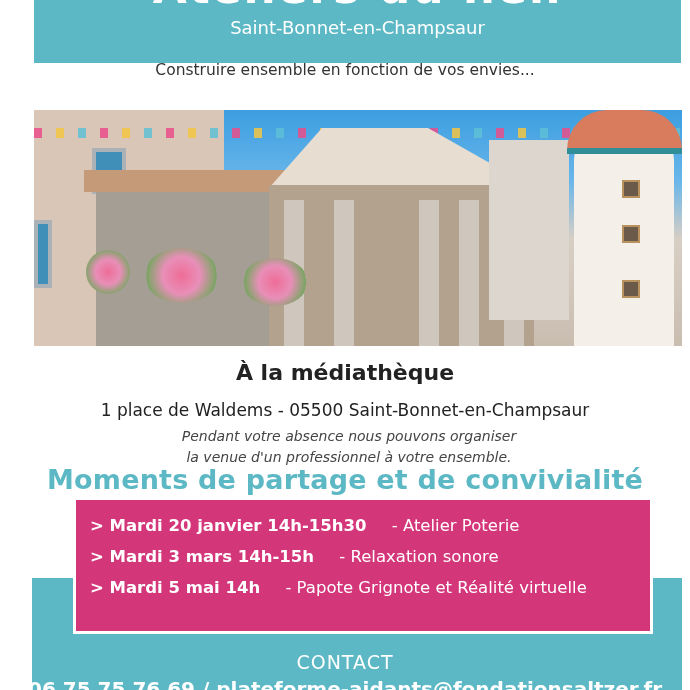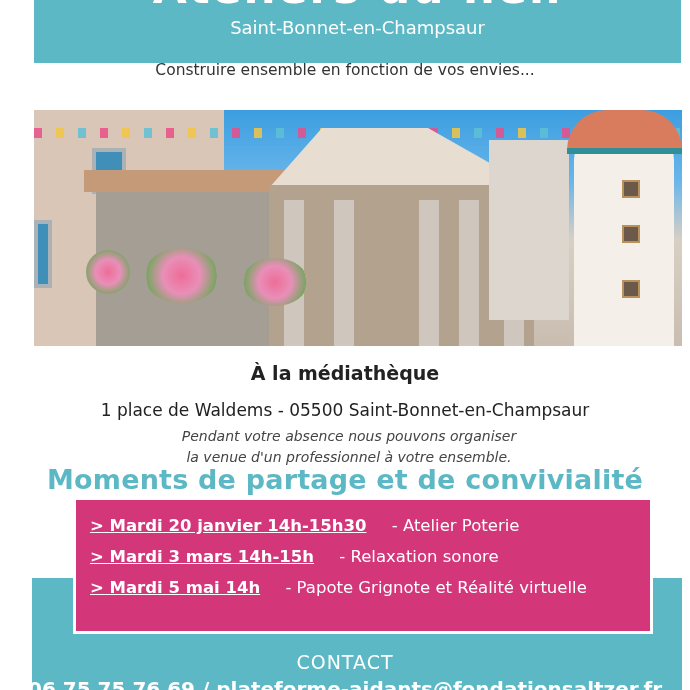--- a/index.html
+++ b/index.html
@@ -42,38 +42,38 @@
   .photo .house-mid { position:absolute; left:455px; top:30px; width:80px; height:180px; background:#dcd6cf; }
   .photo .tower { position:absolute; left:540px; top:20px; width:100px; height:216px; background:#f4efe8; border-radius: 30px 30px 0 0; }
   .photo .tower-roof { position:absolute; left:533px; top:0; width:115px; height:38px; background:#d97b5d; border-bottom:6px solid #2f8e96; border-radius: 40px 40px 0 0; }
   .photo .tower .tw { position:absolute; left:48px; width:14px; height:14px; background:#6b5a4a; border:2px solid #b9915c; }
   .photo .flower { position:absolute; border-radius:50%; background: radial-gradient(circle, #ee6d97 0%, #e88fb8 40%, #7aa563 75%, transparent 76%); }
   .photo .bunting { position:absolute; left:0; top:18px; width:648px; height:10px;
       background: repeating-linear-gradient(90deg, #e94e8a 0 8px, transparent 8px 22px, #f3c542 22px 30px, transparent 30px 44px, #5fc0d6 44px 52px, transparent 52px 66px); opacity:.85; }
   .venue {
     position: absolute; left: 0; right: 0; top: 360px; text-align: center; color: #222;
   }
-  .venue .name { font-size: 19px; font-weight: bold; line-height: 26px; }
+  .venue .name { font-size: 22px; font-weight: bold; line-height: 26px; }
   .venue .addr { font-size: 17px; line-height: 26px; margin-top: 11px; }
   .venue .note { font-size: 14px; font-style: italic; color: #444; line-height: 21px; margin-top: 3px; padding-left: 8px; }
   .bottom-band {
     position: absolute; left: 32px; top: 578px; width: 650px; height: 120px;
   }
   .moments-title {
     position: absolute; left: 0; right: 0; top: 462px; text-align: center;
     color: #5cb8c4; font-size: 27px; font-weight: bold; line-height: 36px; letter-spacing: .2px;
     z-index: 3;
   }
   .events {
     position: absolute; left: 73px; top: 497px; width: 580px; height: 137px;
     background: #d4367a; border: 3px solid #ffffff; box-sizing: border-box;
     padding: 10px 0 0 14px; z-index: 2;
   }
   .event { color: #ffffff; font-size: 16.5px; line-height: 31px; white-space: nowrap; }
-  .event .when { font-weight: bold; text-decoration: underline; }
+  .event .when { font-weight: bold; }
   .event .what { color: #ffffff; margin-left: 20px; }
   .contact-label {
     position: absolute; left: 0; right: 0; top: 650px; text-align: center;
     color: #ffffff; font-size: 19px; letter-spacing: 1px; line-height: 24px; z-index: 2;
   }
   .contact-line {
     position: absolute; left: 0; right: 0; top: 676px; text-align: center;
     color: #ffffff; font-size: 20px; font-weight: bold; line-height: 26px; z-index: 2;
     white-space: nowrap;
   }

